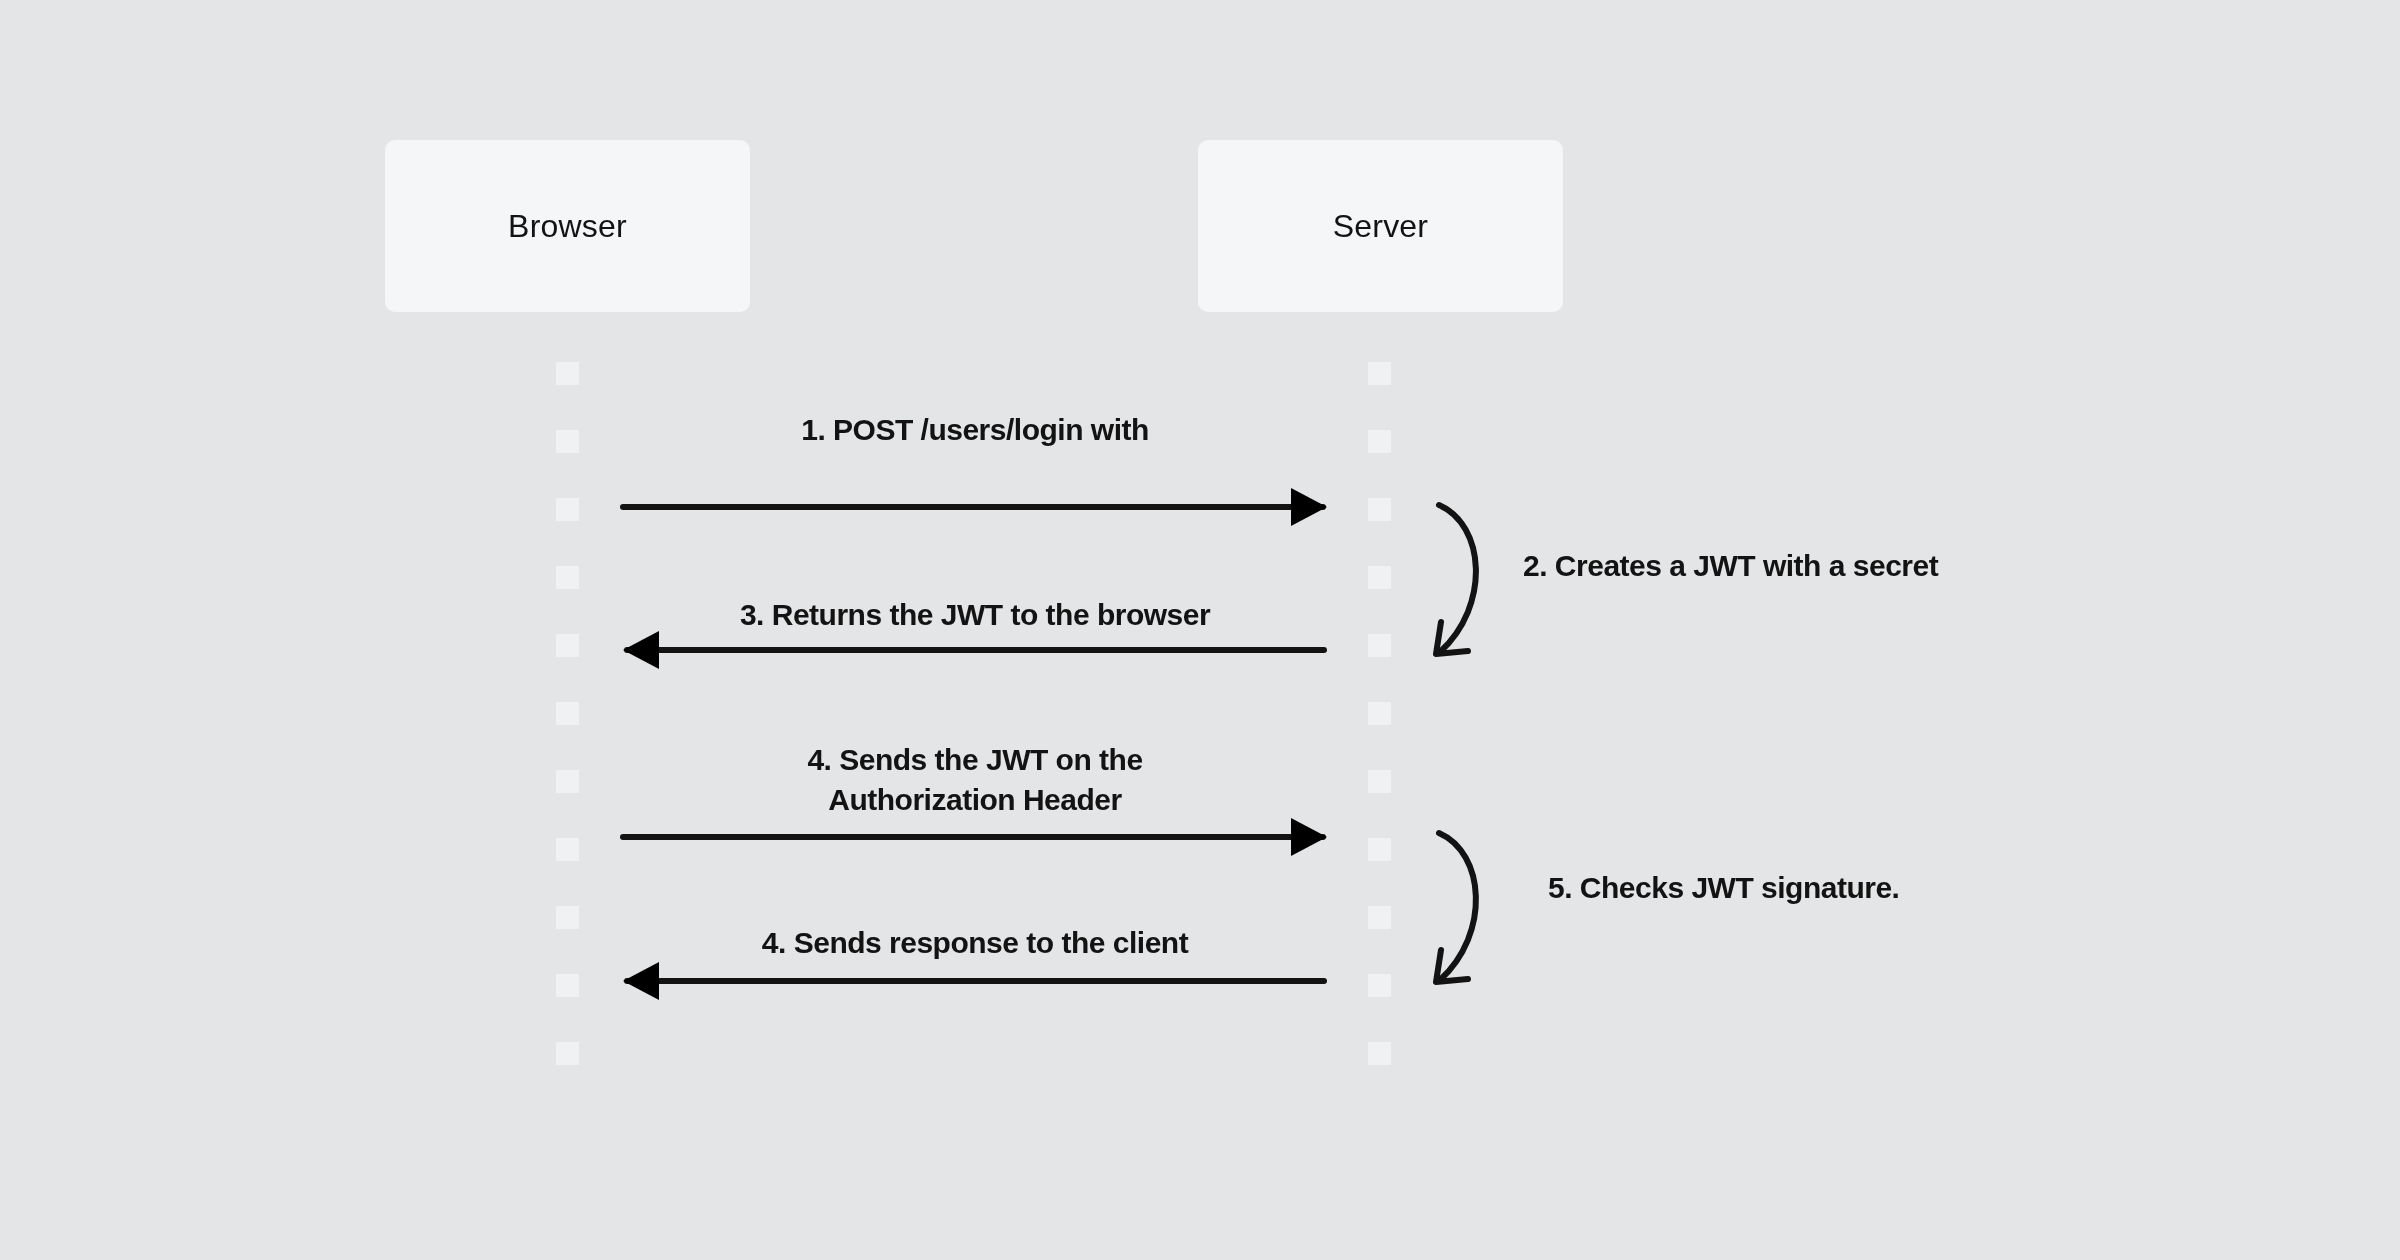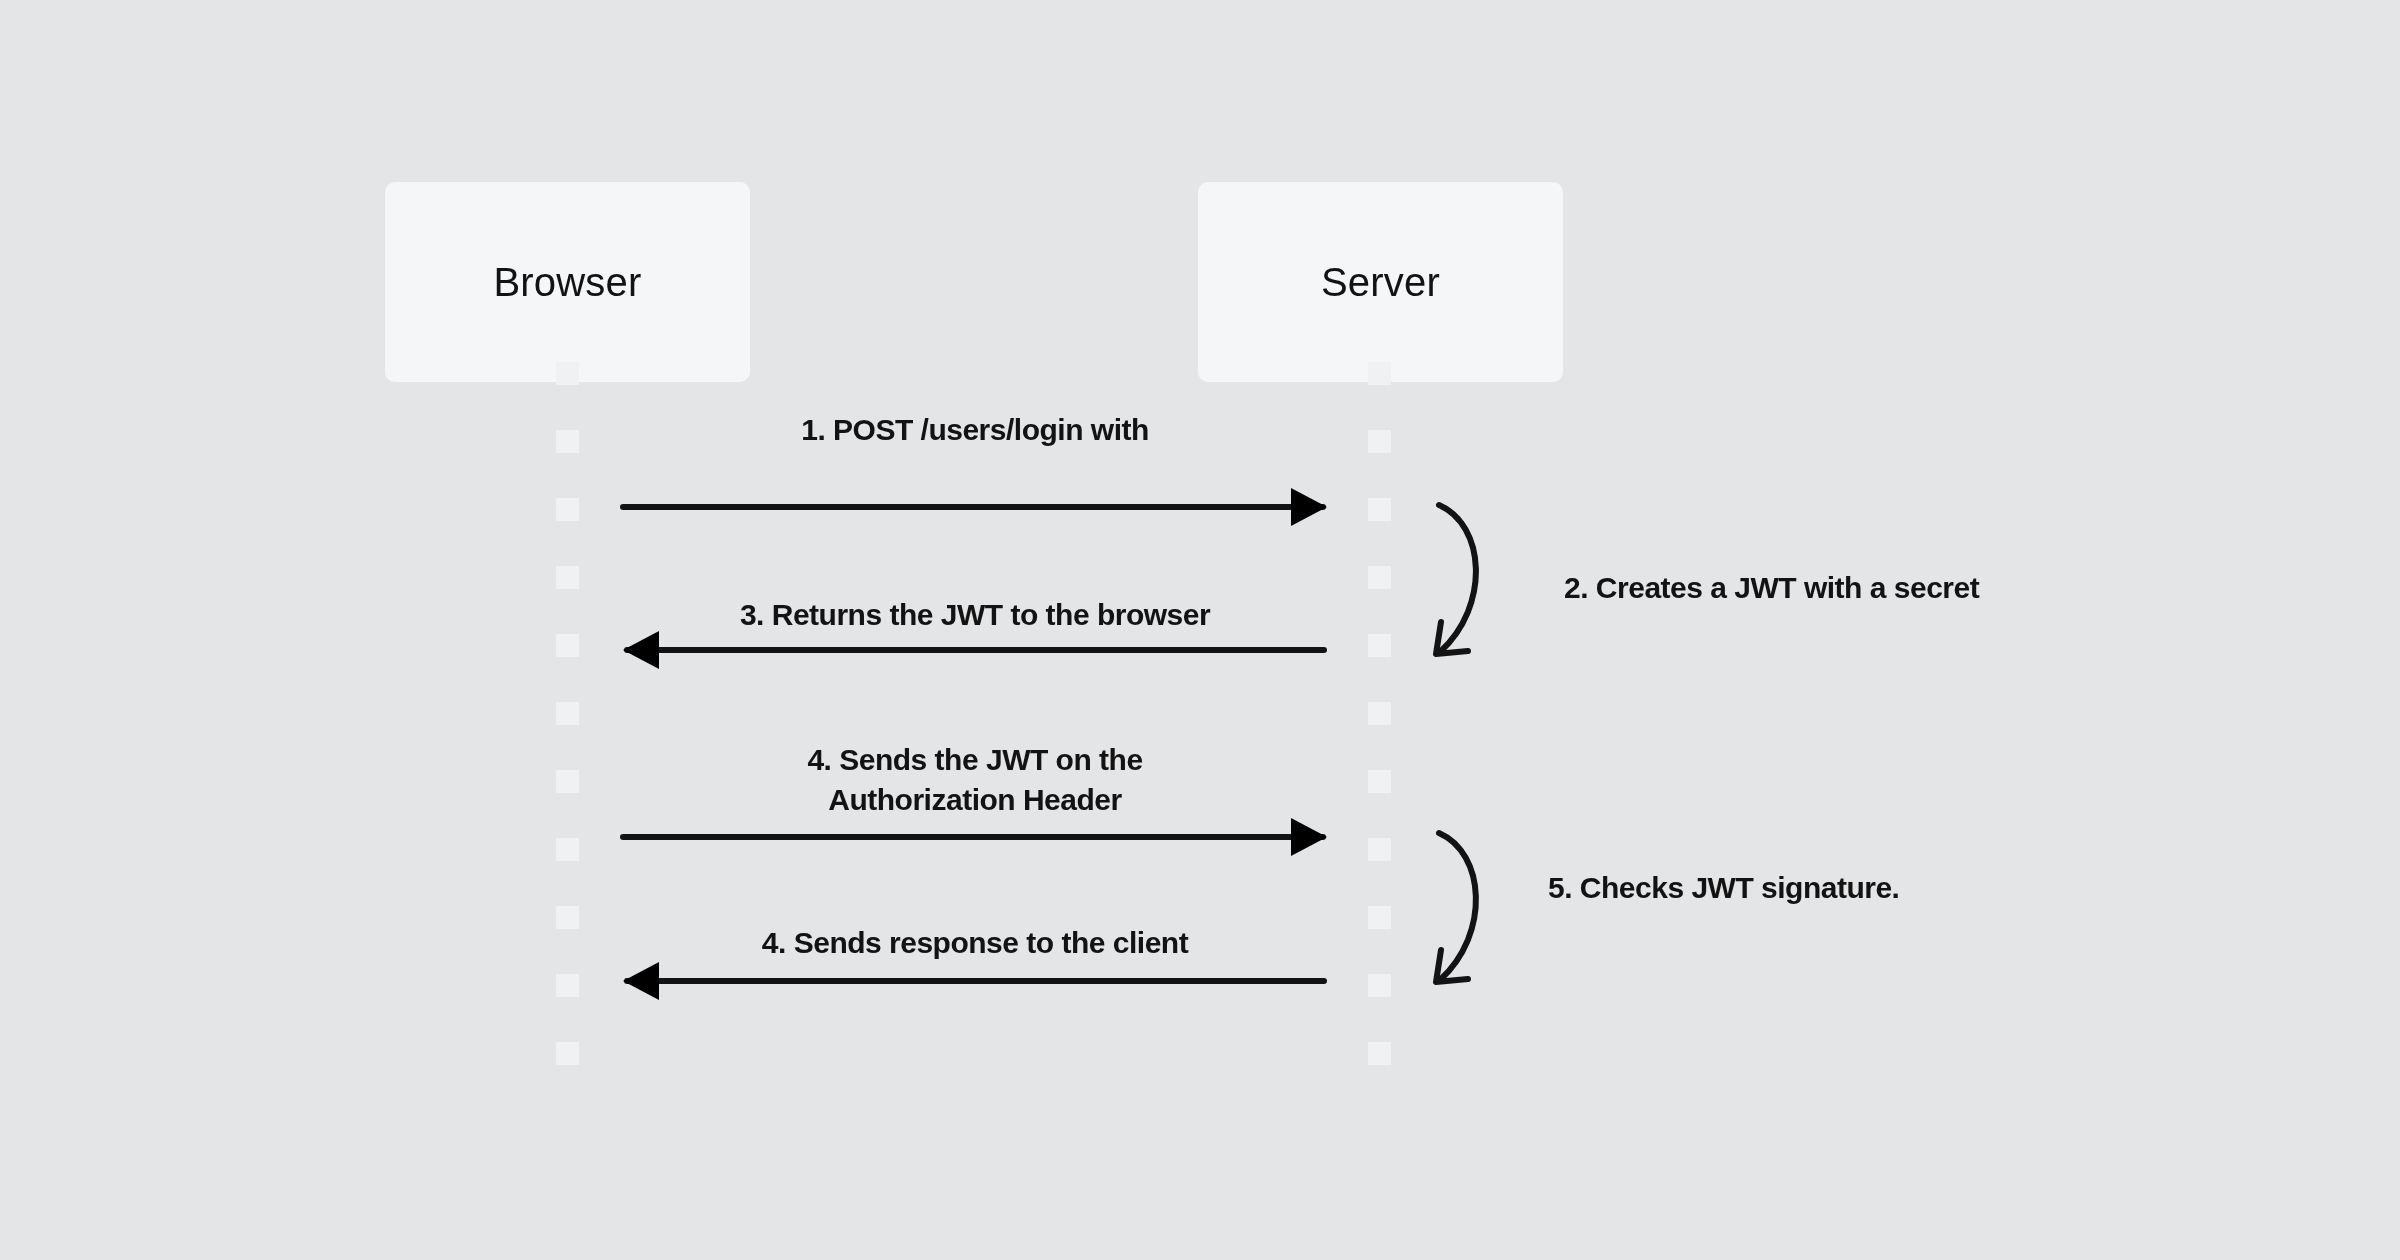--- a/index.html
+++ b/index.html
@@ -7,27 +7,26 @@
     width: 2400px; height: 1260px;
     background: var(--bg, #e4e5e7);
     font-family: "Liberation Sans", sans-serif;
     position: relative;
     overflow: hidden;
   }
   .canvas { position: absolute; inset: 0; }
 
   .actor-box {
     position: absolute;
-    top: 140px; width: 365px; height: 200px;
+    top: 140px; width: 365px; height: 172px;
     background: var(--box, #f5f6f8);
     border-radius: 10px;
     display: flex; align-items: center; justify-content: center;
-    font-size: 40px; color: var(--ink, #131313);
+    font-size: 32px; color: var(--ink, #131313);
     letter-spacing: 0.2px;
-    margin-top: 42px;
   }
   .actor-box.browser { left: 385px; }
   .actor-box.server  { left: 1198px; }
 
   .lifeline {
     position: absolute;
     top: 362px; width: 23px; height: 703px;
     background: repeating-linear-gradient(
       to bottom,
       var(--lifeline, #f0f1f3) 0px, var(--lifeline, #f0f1f3) 23px,
@@ -85,21 +84,21 @@
   </div>
   <svg class="arrow-svg" style="top: 483px;" viewBox="0 0 730 48">
     <line x1="10" y1="24" x2="710" y2="24"></line>
     <polyline points="678,5 714,24 678,43"></polyline>
   </svg>
 
   <svg class="self-svg" style="top: 490px;" viewBox="0 0 100 190">
     <path d="M 24 15 C 70 35, 76 115, 25 162"></path>
     <polyline points="26,132 21,164 53,161"></polyline>
   </svg>
-  <div class="self-label" style="top: 568px; margin-left: 41px;">
+  <div class="self-label" style="top: 546px;">
     <div>2. Creates a JWT with a secret</div>
   </div>
 
   <div class="msg-label" style="top: 574px; margin-top: 21px;">
     <div>3. Returns the JWT to the browser</div>
   </div>
   <svg class="arrow-svg" style="top: 626px;" viewBox="0 0 730 48">
     <line x1="711" y1="24" x2="14" y2="24"></line>
     <polyline points="46,5 10,24 46,43"></polyline>
   </svg>

